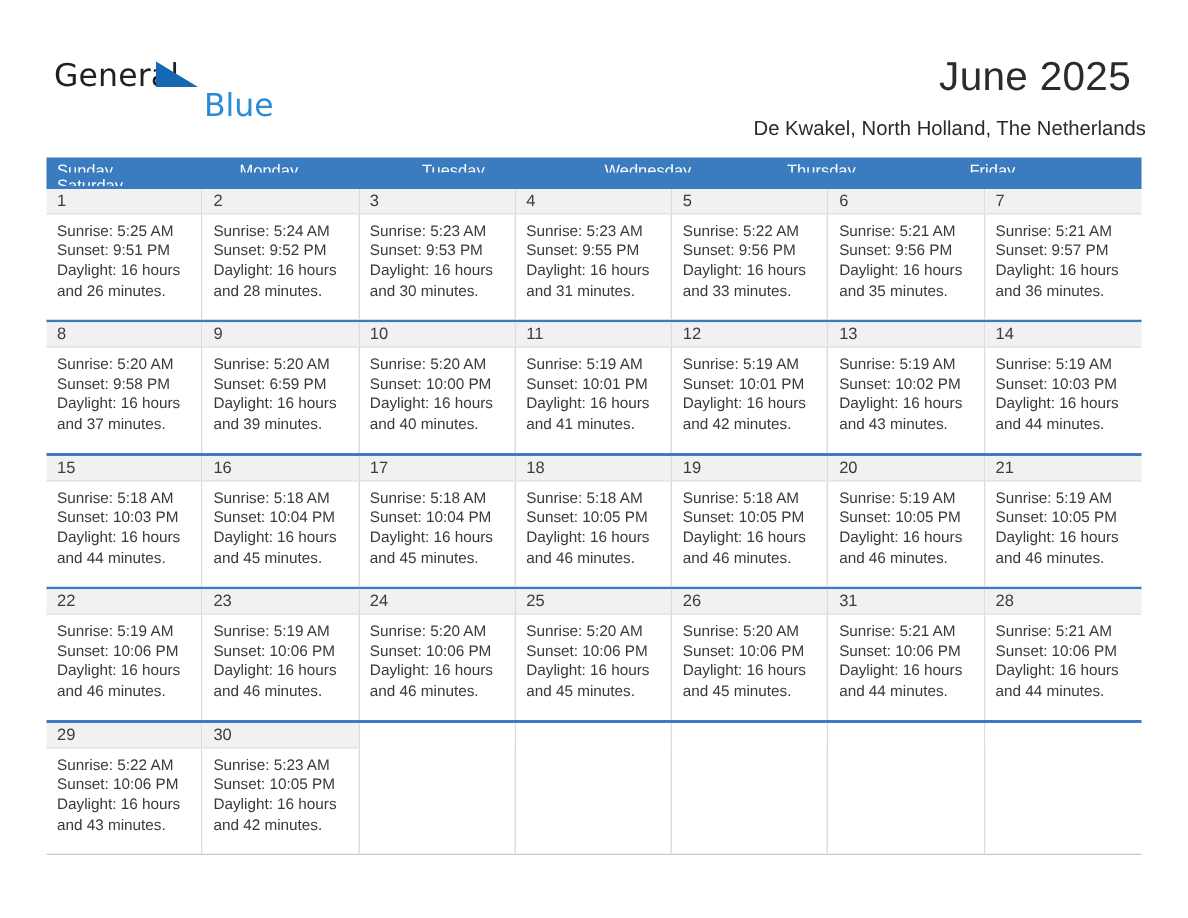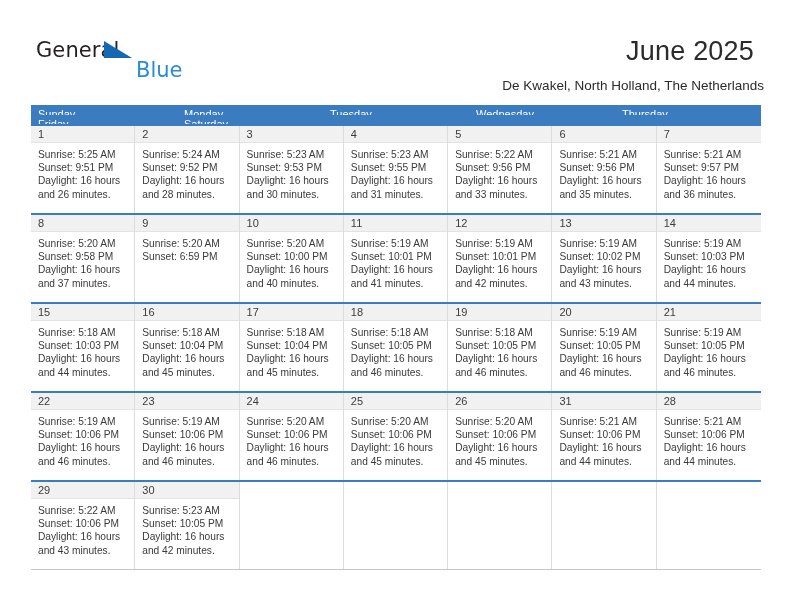--- a/index.html
+++ b/index.html
@@ -84,21 +84,21 @@
 
   
   .calendar {
     position: absolute;
     left: 31px;
     top: 105px;
     width: 730px;
   }
   .weekdays {
     display: grid;
-    grid-template-columns: repeat(5, 1fr);
+    grid-template-columns: repeat(6, 1fr);
     background: #3a7cbf;
     height: 19px;
   }
   .weekday {
     color: #ffffff;
     font-size: 11px;
     line-height: 19px;
     padding-left: 7px;
     white-space: nowrap;
     overflow: hidden;
@@ -250,20 +250,21 @@
               <div class="daylight">Daylight: 16 hours and 37 minutes.</div>
             </div>
           </div>
           <div class="cell">
             <div class="daynum-bar">
               <div class="daynum">9</div>
             </div>
             <div class="details">
               <div>Sunrise: 5:20 AM</div>
               <div>Sunset: 6:59 PM</div>
+              <div class="daylight">Daylight: 16 hours and 39 minutes.</div>
             </div>
           </div>
           <div class="cell">
             <div class="daynum-bar">
               <div class="daynum">10</div>
             </div>
             <div class="details">
               <div>Sunrise: 5:20 AM</div>
               <div>Sunset: 10:00 PM</div>
               <div class="daylight">Daylight: 16 hours and 40 minutes.</div>

